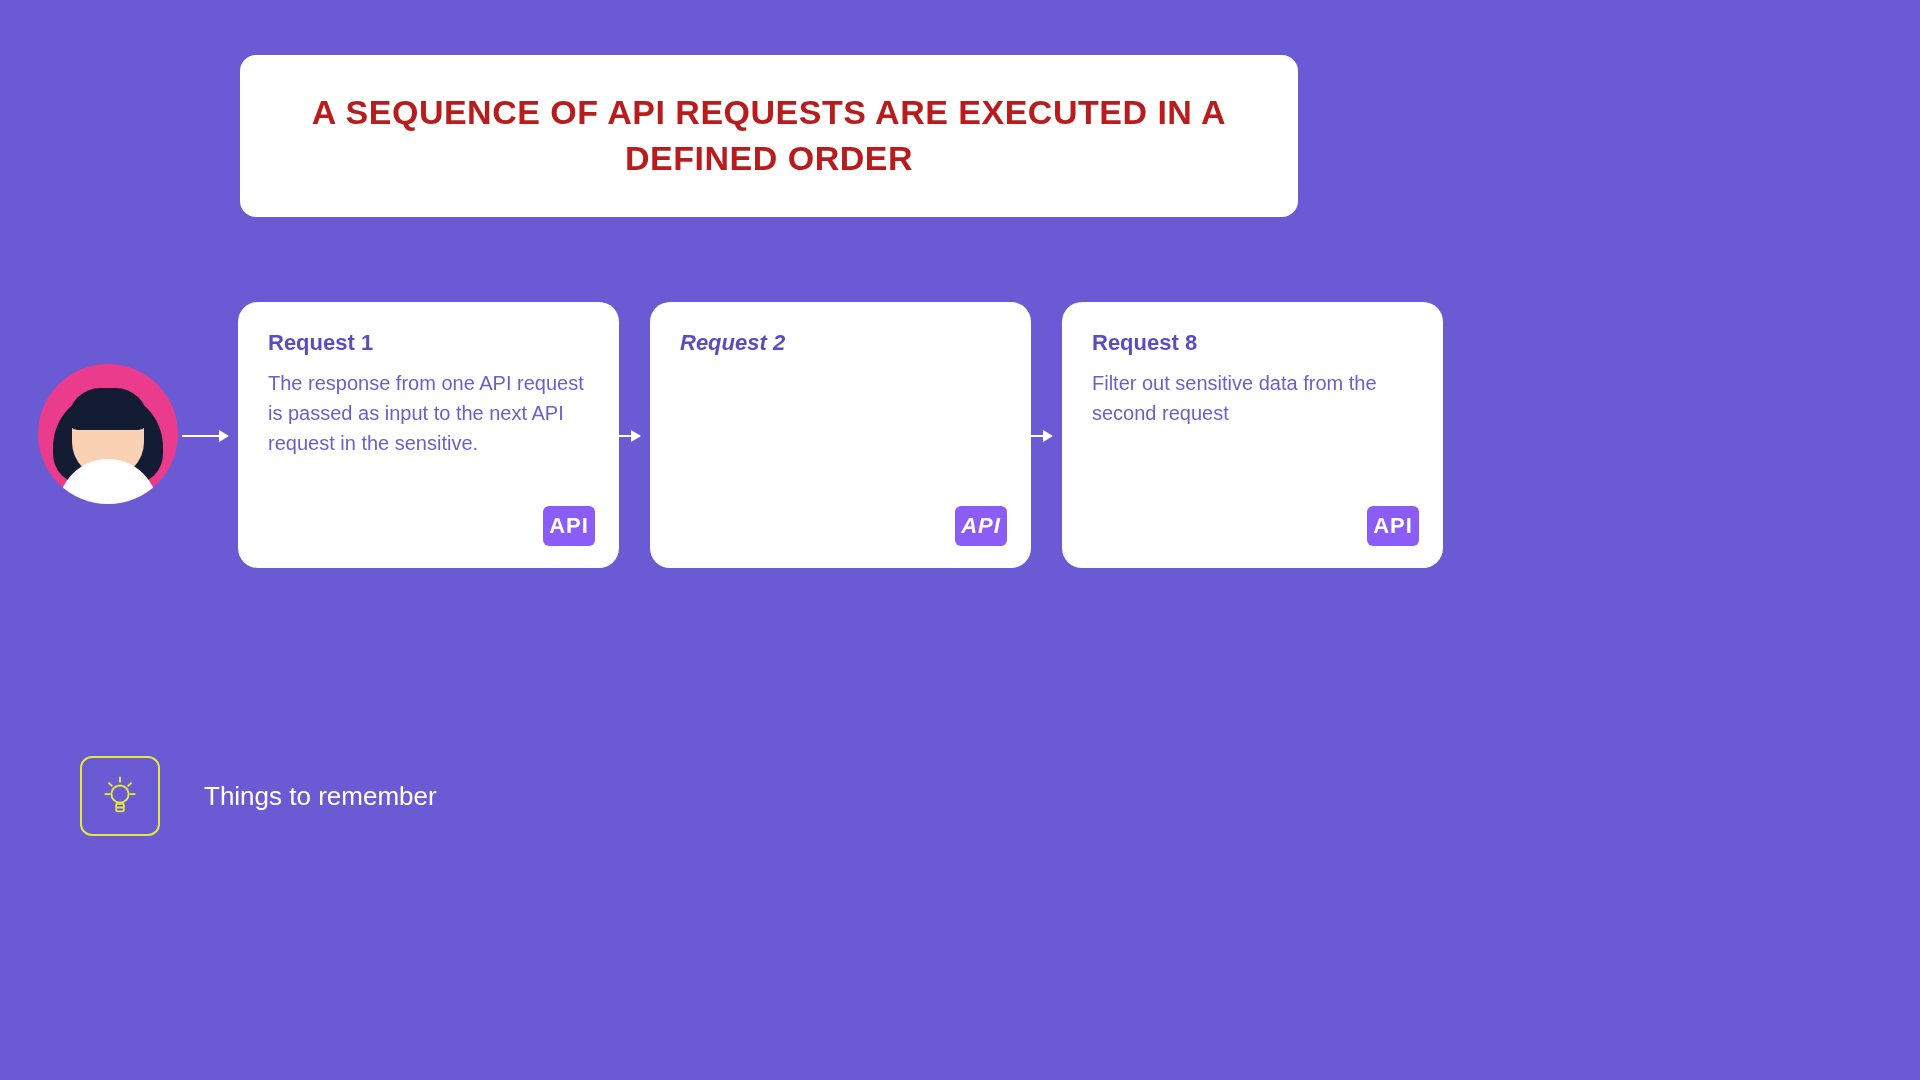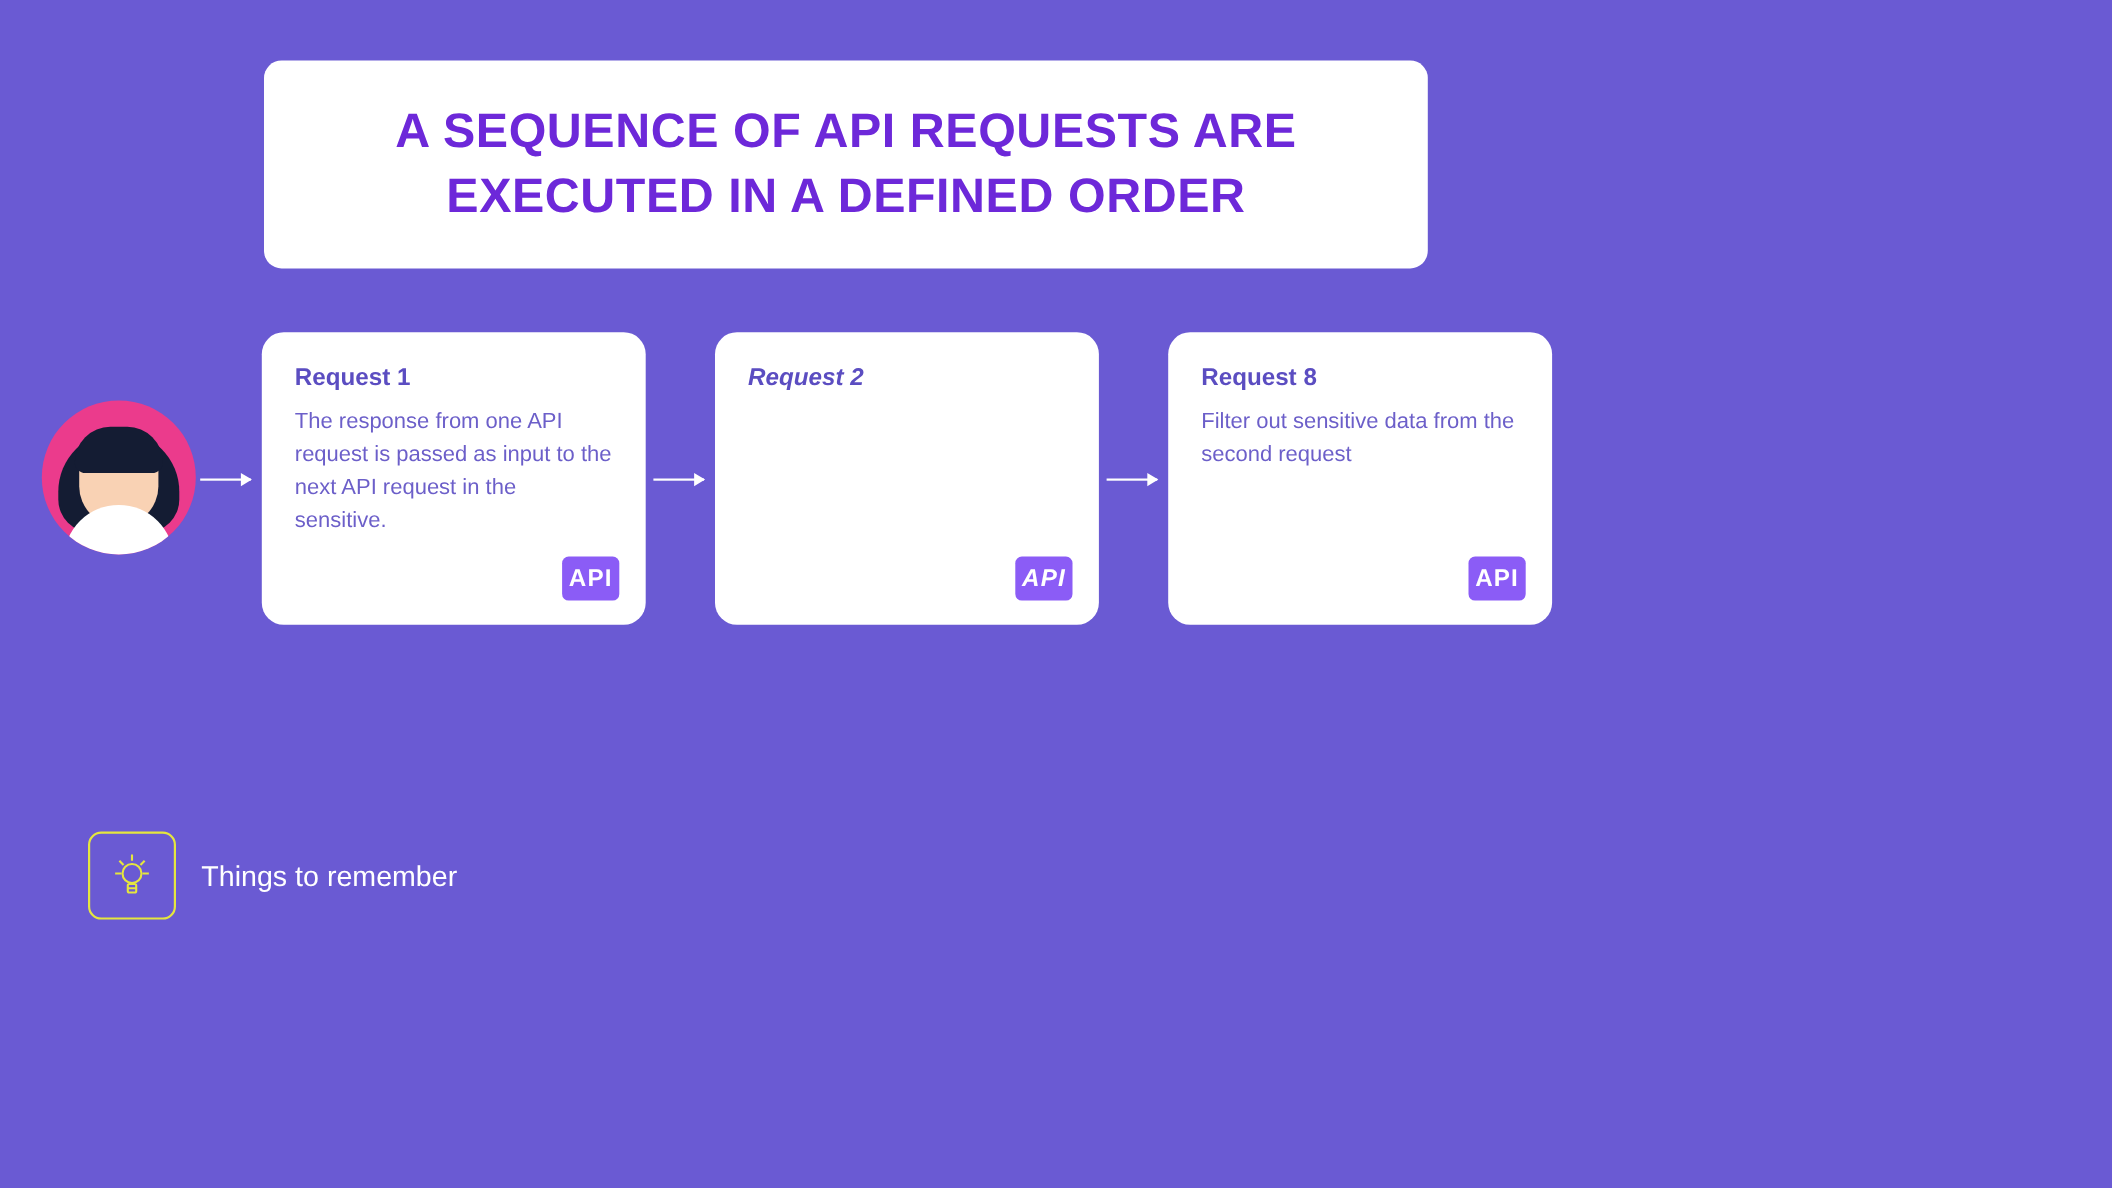--- a/index.html
+++ b/index.html
@@ -13,24 +13,24 @@
   .title-box {
     position:absolute;
     left:240px; top:55px;
     width:1058px;
     background:#fff;
     border-radius:16px;
     padding:35px 60px;
     text-align:center;
   }
   .title-box h1 {
-    font-size:44px;
+    font-size:34px;
     font-weight:700;
     letter-spacing:0.5px;
-    color:#6d28d9;
+    color:#b91c1c;
     line-height:1.35;
   }
 
   .avatar {
     position:absolute;
     left:38px; top:364px;
     width:140px; height:140px;
     border-radius:50%;
     background:#EB3B8C;
     display:flex; justify-content:center; align-items:flex-end;
@@ -65,21 +65,21 @@
     border-left:10px solid #fff;
     border-top:6px solid transparent;
     border-bottom:6px solid transparent;
   }
   .arrow.a1 { left:182px; top:435px; width:46px; }
   .arrow.a2 { left:594px; top:435px; width:46px; }
   .arrow.a3 { left:1006px; top:435px; width:46px; }
 
   .card {
     position:absolute;
-    width:349px; height:266px;
+    width:381px; height:266px;
     background:#fff;
     border-radius:20px;
     padding:28px 30px 26px 30px;
   }
   .card.c1 { left:238px; top:302px; }
   .card.c2 { left:650px; top:302px;font-style:italic; }
   .card.c3 { left:1062px; top:302px; }
   .card .card-title {
     font-size:22px; font-weight:700;
     color:#5B4DC1;
@@ -98,21 +98,21 @@
     color:#fff;
     font-weight:800;
     font-size:22px;
     letter-spacing:1px;
     display:flex; align-items:center; justify-content:center;
   }
 
   .footer {
     position:absolute;
     left:80px; top:756px;
-    display:flex; align-items:center; gap:23px;
+    display:flex; align-items:center; gap:44px;
   }
   .lightbulb-box {
     width:80px; height:80px;
     border:2px solid #E5E63E;
     border-radius:12px;
     display:flex; align-items:center; justify-content:center;
   }
   .lightbulb-box svg { width:46px; height:46px; }
   .footer-text {
     color:#fff;

